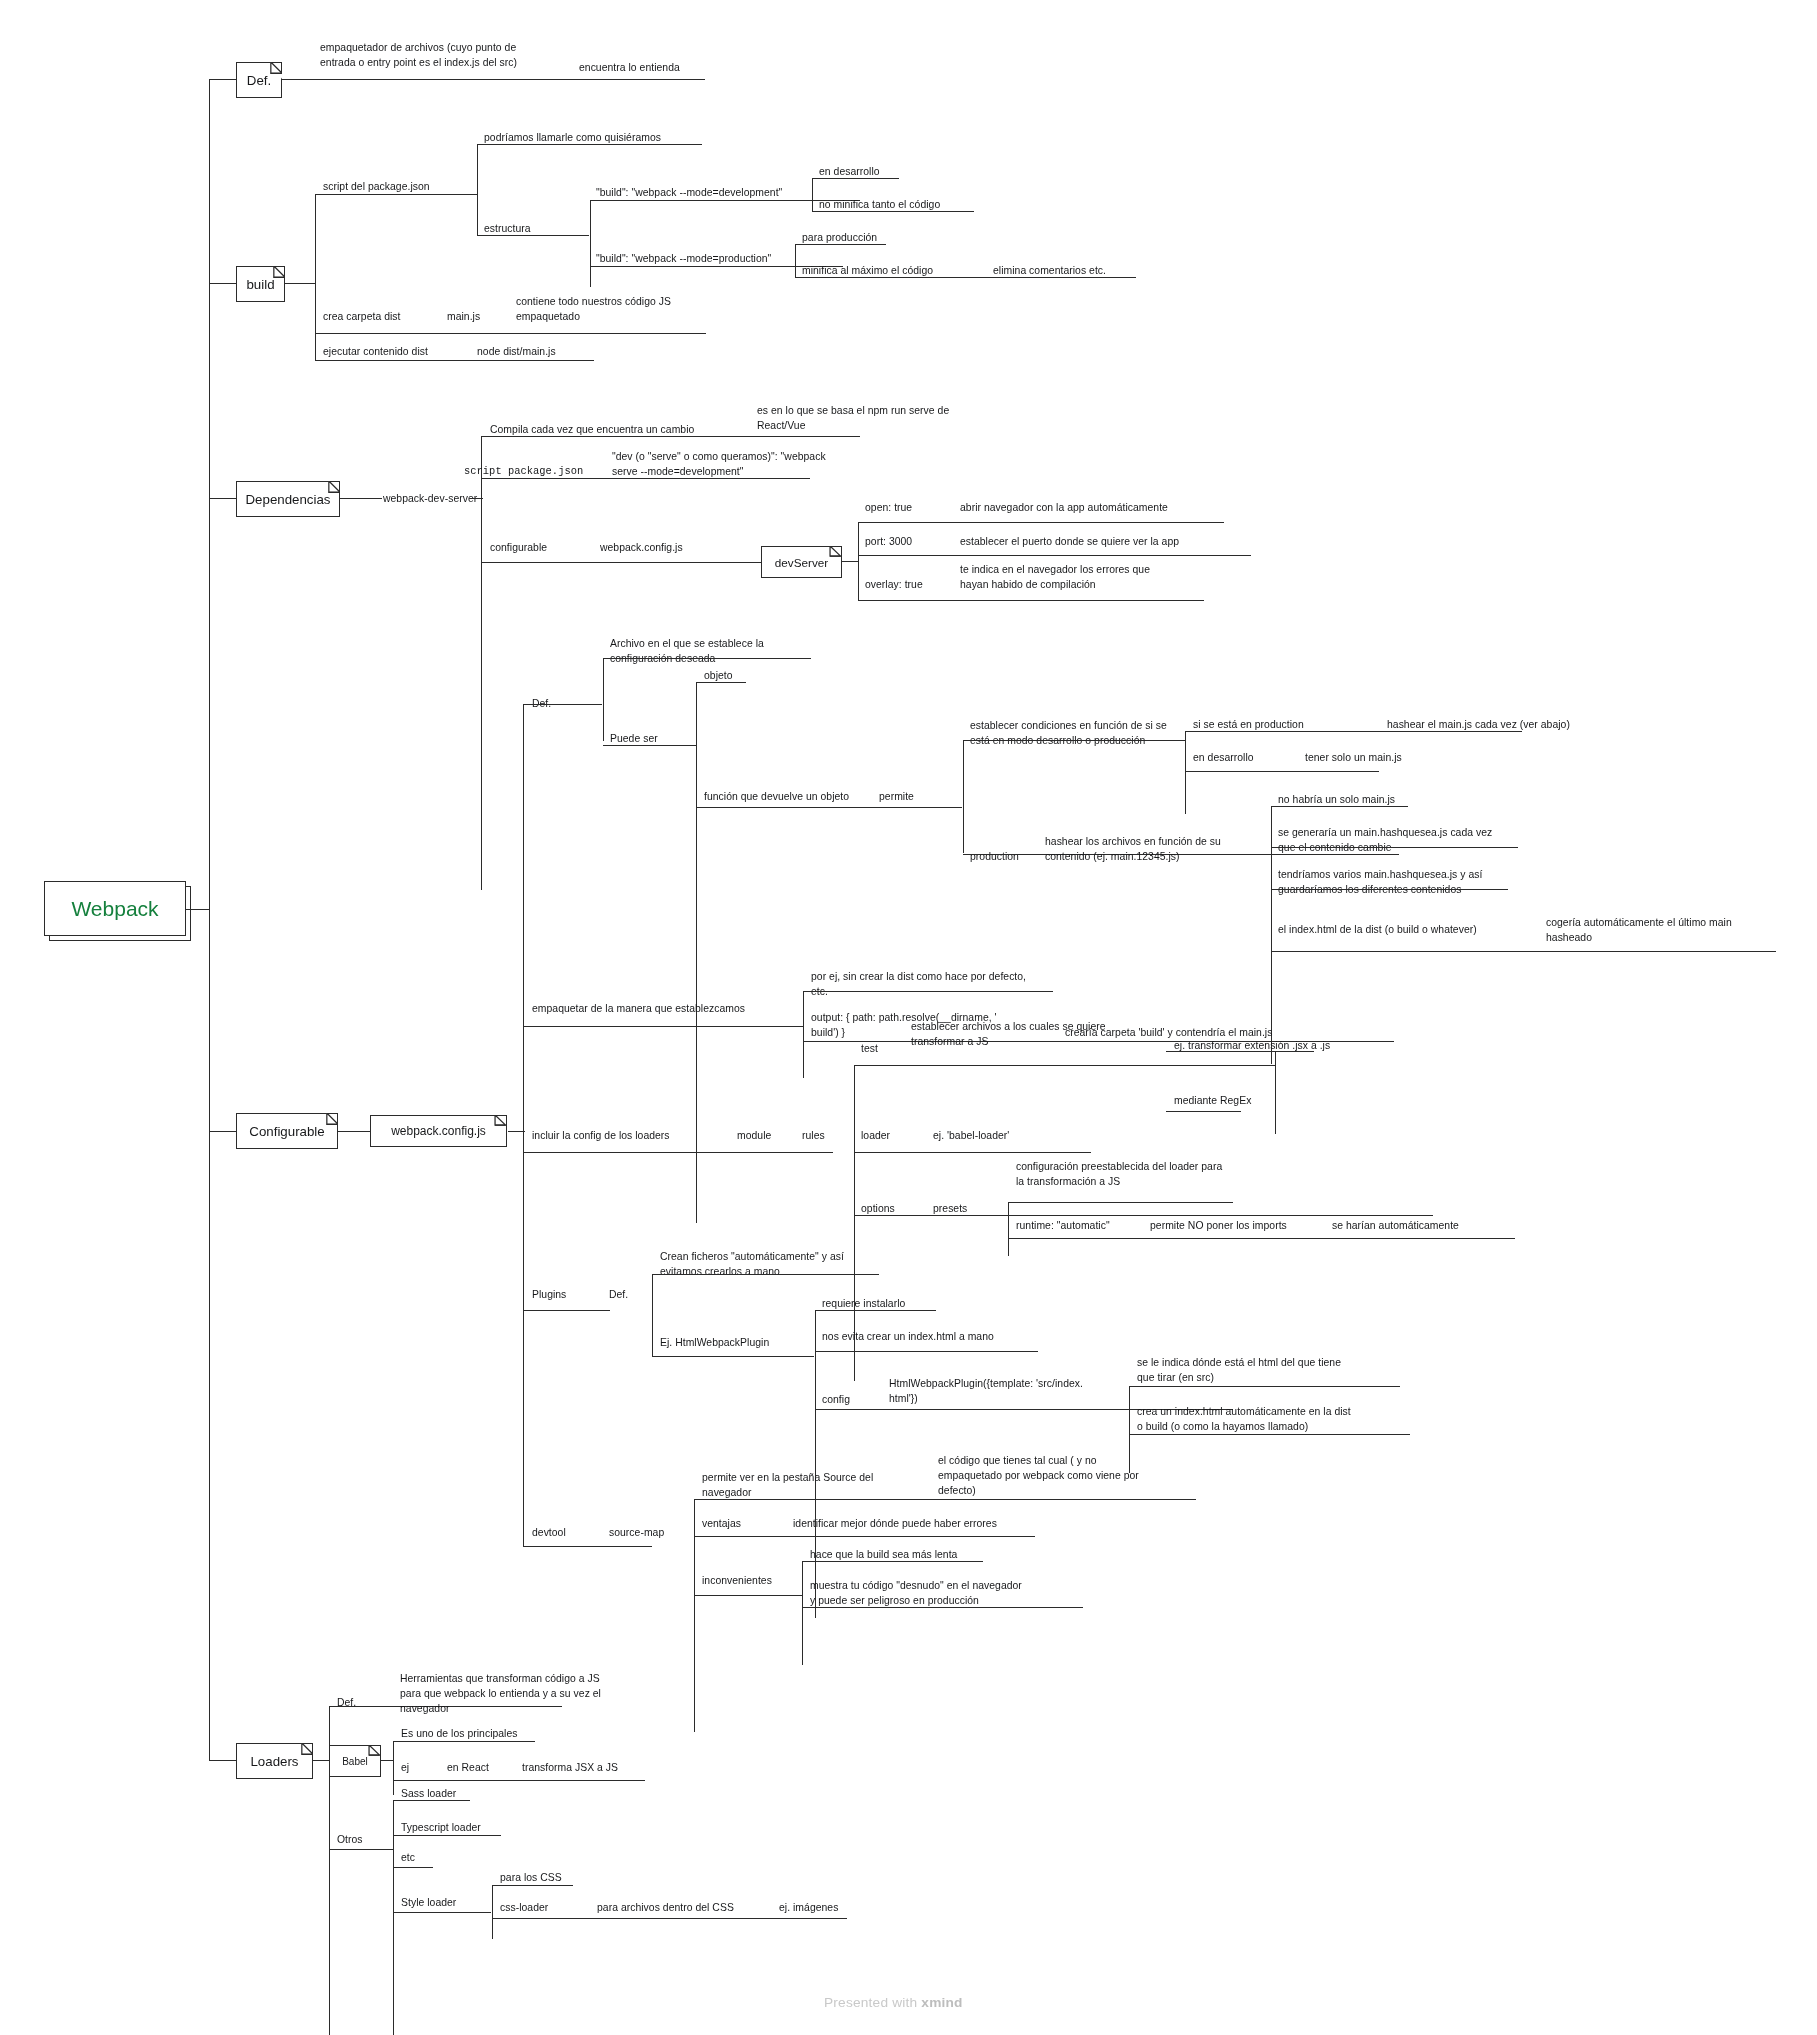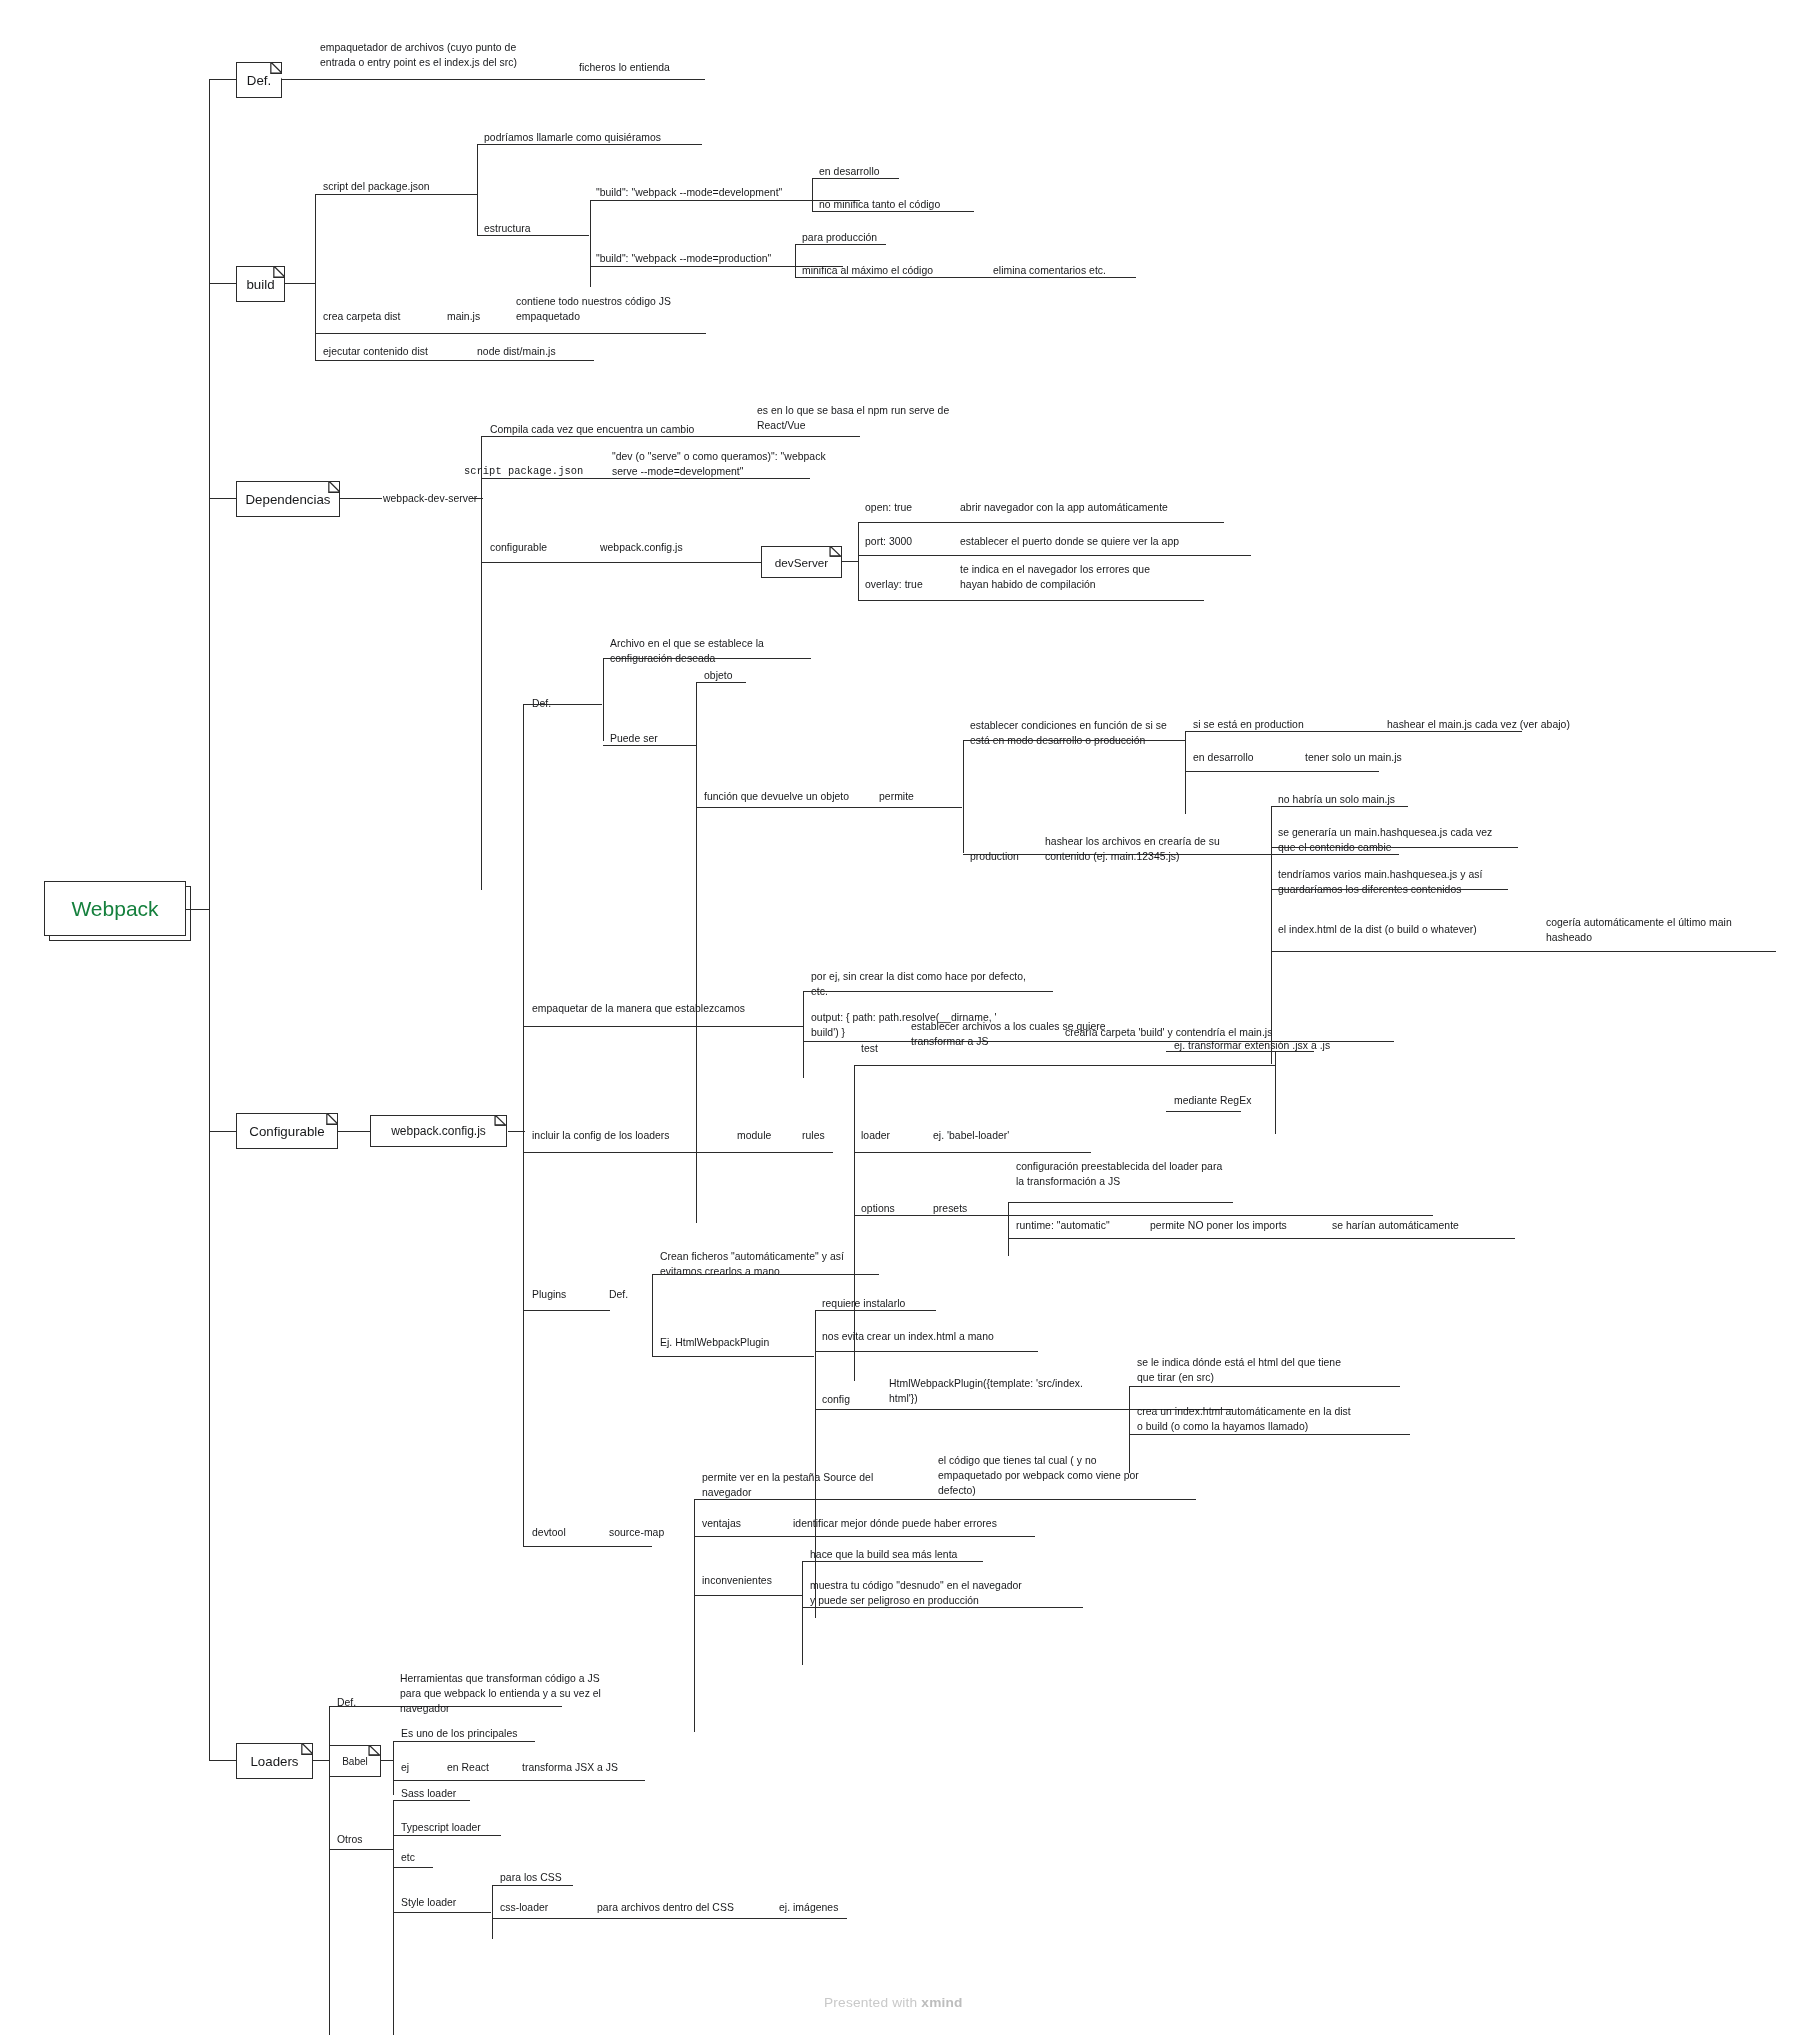--- a/index.html
+++ b/index.html
@@ -103,21 +103,21 @@
       <svg width="17.5" height="17.5" viewBox="0 0 42 42">
           <path d="M14 0 L41 27 L41 41 Z" fill="#fff"></path>
           <path d="M14 0 L41 27 L14 27 Z" fill="#fff" stroke="#2b2b2b" stroke-width="3"></path>
           <path d="M41 27 L14 27" stroke="#2b2b2b" stroke-width="3"></path>
         </svg>
     </span>
   </div>
   <div class="ln h" style="left:281px;top:79px;width:424px;"></div>
   <div class="topic" style="left:320px;top:40px;width:291px;">empaquetador de archivos (cuyo punto de
 entrada o entry point es el index.js del src)</div>
-  <div class="topic" style="left:579px;top:60px;width:175px;">ficheros lo entienda</div>
+  <div class="topic" style="left:579px;top:60px;width:175px;">encuentra lo entienda</div>
 
   <div class="ln h" style="left:209px;top:283px;width:27px;"></div>
   <div class="card" style="left:236px;top:266px;width:49px;height:36px;">
     <span>build</span>
     <span class="dogear-l">
       <svg width="17.5" height="17.5" viewBox="0 0 42 42">
           <path d="M14 0 L41 27 L14 27 Z" fill="#fff" stroke="#2b2b2b" stroke-width="3"></path>
           <path d="M41 27 L14 27" stroke="#2b2b2b" stroke-width="3"></path>
         </svg>
     </span>
@@ -264,21 +264,21 @@
   <div class="ul" style="left:696px;top:807px;width:266px;"></div>
   <div class="topic" style="left:879px;top:789px;">permite</div>
 
   <div class="ln v" style="left:963px;top:740px;height:113px;"></div>
   <div class="topic" style="left:970px;top:718px;">establecer condiciones en función de si se
 está en modo desarrollo o producción</div>
   <div class="ul" style="left:963px;top:740px;width:222px;"></div>
 
   <div class="topic" style="left:970px;top:849px;">production</div>
   <div class="ul" style="left:963px;top:854px;width:436px;"></div>
-  <div class="topic" style="left:1045px;top:834px;">hashear los archivos en crearía de su
+  <div class="topic" style="left:1045px;top:834px;">hashear los archivos en función de su
 contenido (ej. main.12345.js)</div>
 
   <div class="ln v" style="left:1185px;top:731px;height:83px;"></div>
   <div class="topic" style="left:1193px;top:717px;">si se está en production</div>
   <div class="ul" style="left:1185px;top:731px;width:337px;"></div>
   <div class="topic" style="left:1387px;top:717px;">hashear el main.js cada vez (ver abajo)</div>
 
   <div class="topic" style="left:1193px;top:750px;">en desarrollo</div>
   <div class="ul" style="left:1185px;top:771px;width:194px;"></div>
   <div class="topic" style="left:1305px;top:750px;">tener solo un main.js</div>

